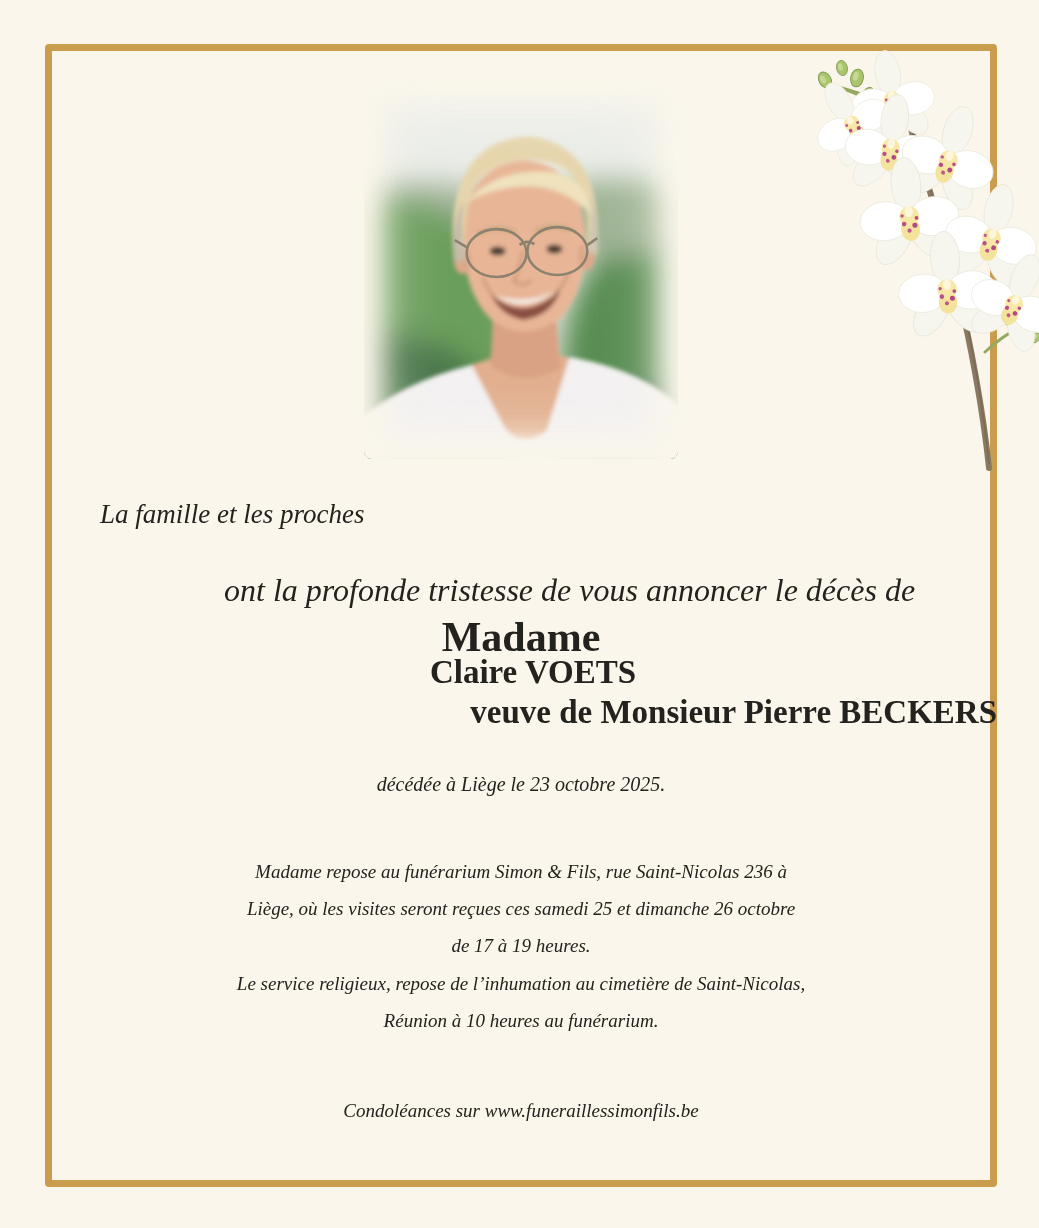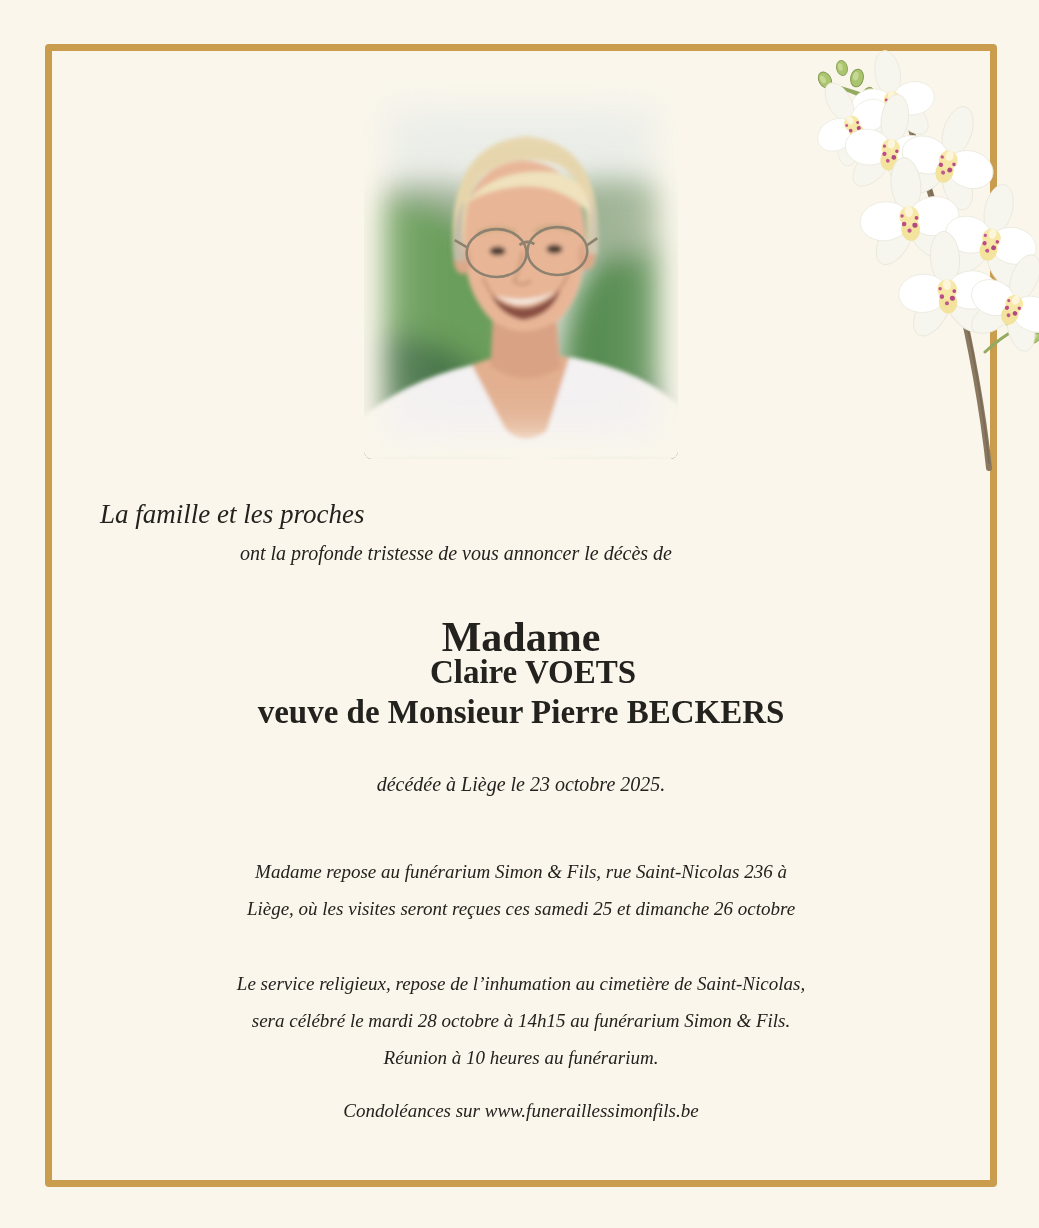--- a/index.html
+++ b/index.html
@@ -28,24 +28,24 @@
     pointer-events:none;
   }
   .orchid{
     position:absolute;left:795px;top:40px;width:244px;height:440px;z-index:3;
   }
   .textlayer{position:absolute;left:0;top:0;width:1039px;height:1228px;z-index:2;}
   .t{position:absolute;white-space:nowrap;}
   .centered{left:45px;width:952px;text-align:center;}
   .italic{font-style:italic;}
   .intro1{left:100px;top:499px;font-size:27px;}
-  .intro2{left:224px;top:542px;font-size:20px;margin-left:16px;}
+  .intro2{left:224px;top:572px;font-size:32px;}
   .title-line{top:613px;font-size:42px;font-weight:bold;}
   .name-line{top:654px;font-size:33px;font-weight:bold;padding-left:12px;}
-  .relation-line{top:694px;font-size:33px;font-weight:bold;}
+  .relation-line{top:694px;font-size:33px;font-weight:bold;text-align:right;}
   .birth-line{top:740px;font-size:27px;}
   .death-line{top:773px;font-size:20px;}
   .par{font-size:19px;line-height:37px;}
   .visit{top:853px;}
   .service{top:965px;}
   .condol{top:1100px;font-size:19px;}
 </style>
 </head>
 <body>
 
@@ -175,24 +175,24 @@
 
     <div class="t centered title-line">Madame</div>
     <div class="t centered name-line">Claire VOETS</div>
     <div class="t centered relation-line">veuve de Monsieur Pierre BECKERS</div>
 
     <div class="t centered italic death-line">décédée à Liège le 23 octobre 2025.</div>
 
     <div class="t centered italic par visit">
       <div>Madame repose au funérarium Simon &amp; Fils, rue Saint-Nicolas 236 à</div>
       <div>Liège, où les visites seront reçues ces samedi 25 et dimanche 26 octobre</div>
+      <div>de 17 à 19 heures.</div>
     </div>
 
     <div class="t centered italic par service">
       <div>Le service religieux, repose de l’inhumation au cimetière de Saint-Nicolas,</div>
-      <div>sera célébré le mardi 28 octobre à 14h15 au funérarium Simon &amp; Fils.</div>
       <div>Réunion à 10 heures au funérarium.</div>
     </div>
 
     <div class="t centered italic condol">Condoléances sur www.funeraillessimonfils.be</div>
   </div>
 
 </div>
 
 </body></html>

